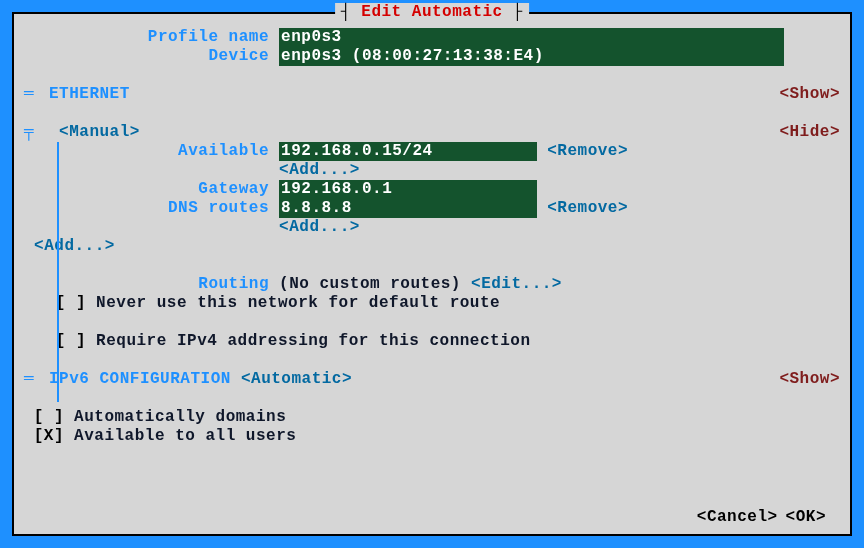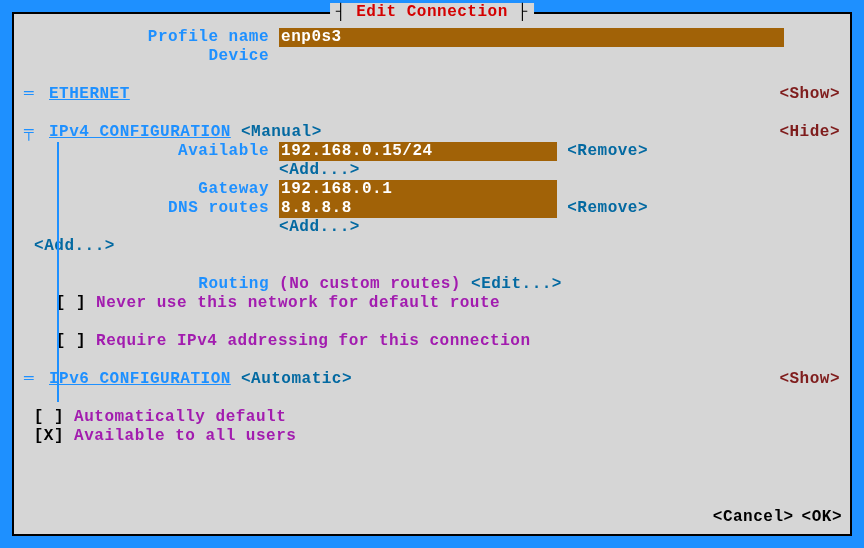--- a/index.html
+++ b/index.html
@@ -30,82 +30,82 @@
     background: #d6d6d6;
     padding: 0 6px;
     white-space: nowrap;
   }
   .titlebar .bar { color: #000; }
   .titlebar .title { color: #d40000; }
   .row { display: flex; align-items: flex-start; line-height: 19px; white-space: pre; }
   .label { color: #1e90ff; text-align: right; }
   .label-col { width: 245px; flex-shrink: 0; }
   .section-marker { color: #1e90ff; width: 25px; flex-shrink: 0; }
-  .section-name { color: #1e90ff; text-decoration: underline; }
-  .plain { color: #a21caf; }
+  .section-name { color: #1e90ff; }
+  .plain { color: #0f172a; }
   .input-field {
-    background: #a16207;
+    background: #14532d;
     color: #fff;
     padding: 0 2px;
     display: inline-block;
   }
   .input-wide { width: 505px; }
-  .input-med { width: 278px; }
+  .input-med { width: 258px; }
   .action { color: #0369a1; }
   .right-action { margin-left: auto; color: #7f1d1d; }
   .spacer { height: 19px; }
   .checkbox-row { display: flex; line-height: 19px; white-space: pre; color: #000; }
   .indent-box { width: 62px; flex-shrink: 0; text-align: right; }
   .indent2 { width: 40px; flex-shrink: 0; text-align: right; }
   .bottom-buttons {
     position: absolute;
     bottom: 8px;
-    right: 8px;
+    right: 24px;
     color: #000;
     display: flex;
     gap: 8px;
     margin-top: 44px;
   }
   .content { padding-top: 14px; }
   .hline {
     position: absolute;
     left: 33px;
     width: 2px;
     background: #1e90ff;
   }
 </style>
 </head>
 <body>
 
 <div class="dialog">
 
   <div class="titlebar">
-    <span class="bar">┤ </span><span class="title">Edit Connection</span><span class="bar"> ├</span>
+    <span class="bar">┤ </span><span class="title">Edit Automatic</span><span class="bar"> ├</span>
   </div>
 
   <div class="content">
 
     <div class="row">
       <span class="label label-col">Profile name</span><span class="plain"> </span><span class="input-field input-wide">enp0s3</span>
     </div>
     <div class="row">
-      <span class="label label-col">Device</span><span class="plain"> </span>
+      <span class="label label-col">Device</span><span class="plain"> </span><span class="input-field input-wide">enp0s3 (08:00:27:13:38:E4)</span>
     </div>
 
     <div class="spacer"></div>
 
     <div class="row">
       <span class="section-marker">═</span><span class="section-name">ETHERNET</span>
       <span class="right-action">&lt;Show&gt;</span>
     </div>
 
     <div class="spacer"></div>
 
     <div class="row">
-      <span class="section-marker">╤</span><span class="section-name">IPv4 CONFIGURATION</span><span class="plain"> </span><span class="action">&lt;Manual&gt;</span>
+      <span class="section-marker">╤</span><span class="plain"> </span><span class="action">&lt;Manual&gt;</span>
       <span class="right-action">&lt;Hide&gt;</span>
     </div>
 
     <div style="position:relative;">
       <div class="hline" style="top:0;height:260px;"></div>
 
       <div class="row">
         <span class="label label-col">Available</span><span class="plain"> </span><span class="input-field input-med">192.168.0.15/24</span><span class="plain"> </span><span class="action">&lt;Remove&gt;</span>
       </div>
       <div class="row">
@@ -143,21 +143,21 @@
     </div>
 
     <div class="row">
       <span class="section-marker">═</span><span class="section-name">IPv6 CONFIGURATION</span><span class="plain"> </span><span class="action">&lt;Automatic&gt;</span>
       <span class="right-action">&lt;Show&gt;</span>
     </div>
 
     <div class="spacer"></div>
 
     <div class="checkbox-row">
-      <span class="indent2">[ ]</span><span class="plain"> </span><span class="plain">Automatically default</span>
+      <span class="indent2">[ ]</span><span class="plain"> </span><span class="plain">Automatically domains</span>
     </div>
     <div class="checkbox-row">
       <span class="indent2">[X]</span><span class="plain"> </span><span class="plain">Available to all users</span>
     </div>
 
   </div>
 
   <div class="bottom-buttons">
     <span>&lt;Cancel&gt;</span>
     <span>&lt;OK&gt;</span>

